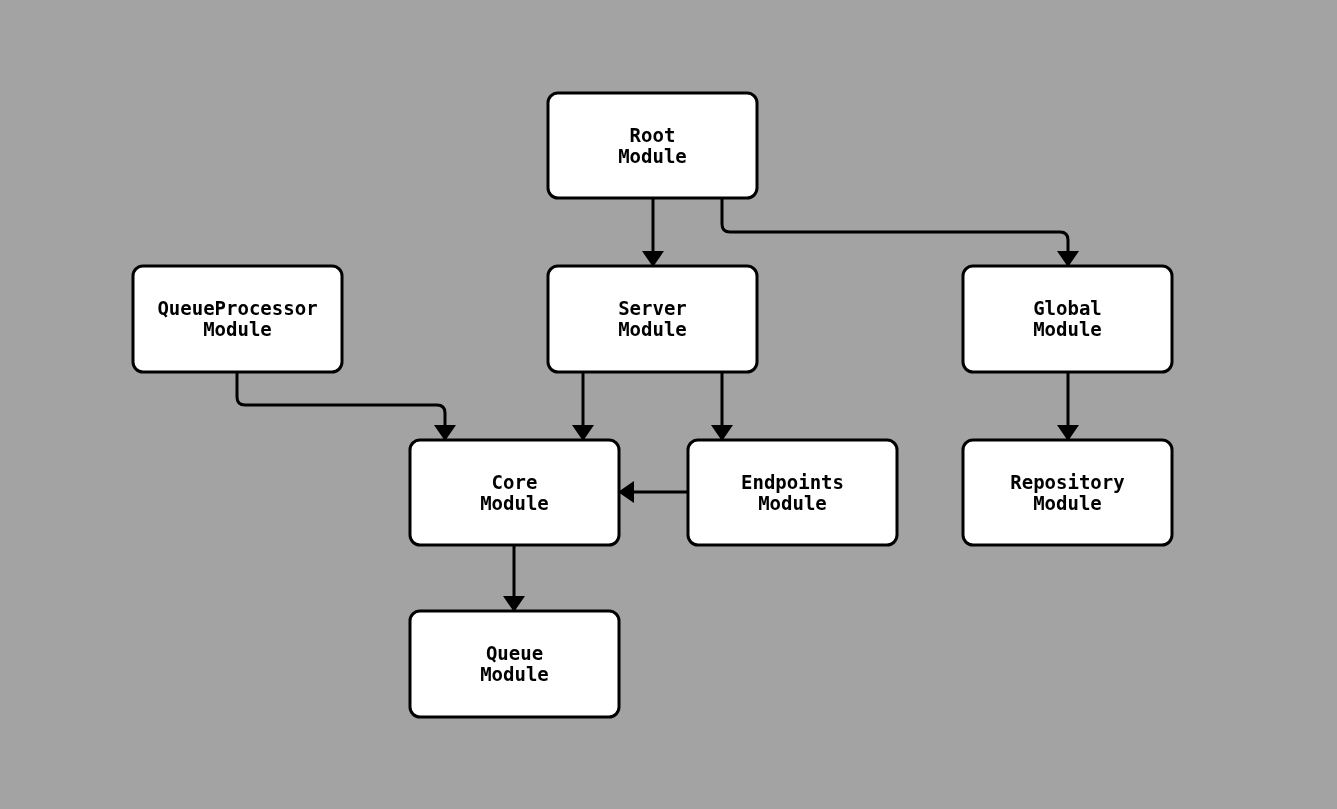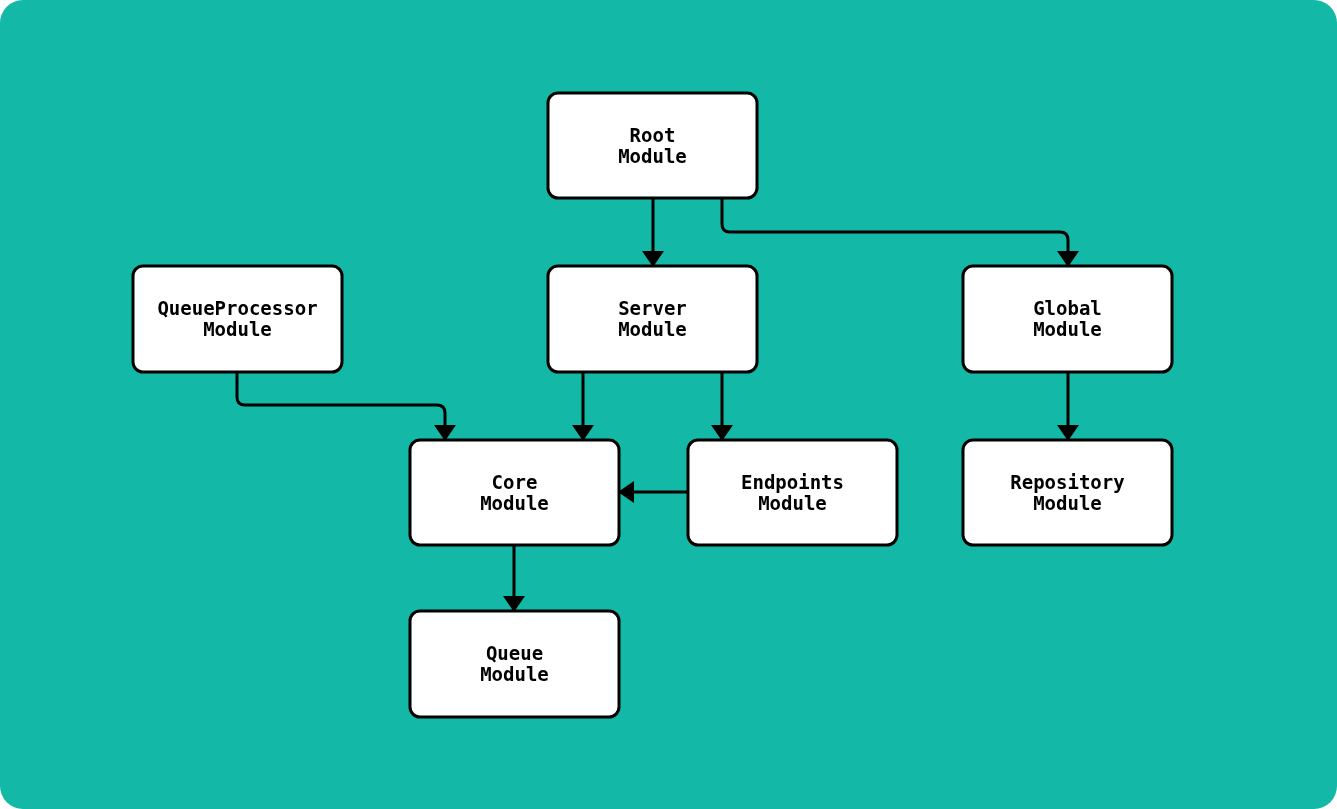--- a/index.html
+++ b/index.html
@@ -5,23 +5,22 @@
   html, body {
     margin: 0;
     padding: 0;
     background: #ffffff;
     font-family: "DejaVu Sans Mono", "Liberation Mono", monospace;
   }
   .canvas {
     position: relative;
     width: 1337px;
     height: 809px;
-    background: #14b8a6;
+    background: #a3a3a3;
     overflow: hidden;
-    border-radius: 23px;
   }
   svg { display: block; }
   .node-box {
     fill: #ffffff;
     stroke: #000000;
     stroke-width: 3;
   }
   .node-label {
     fill: #000000;
     font-family: "DejaVu Sans Mono", "Liberation Mono", monospace;

